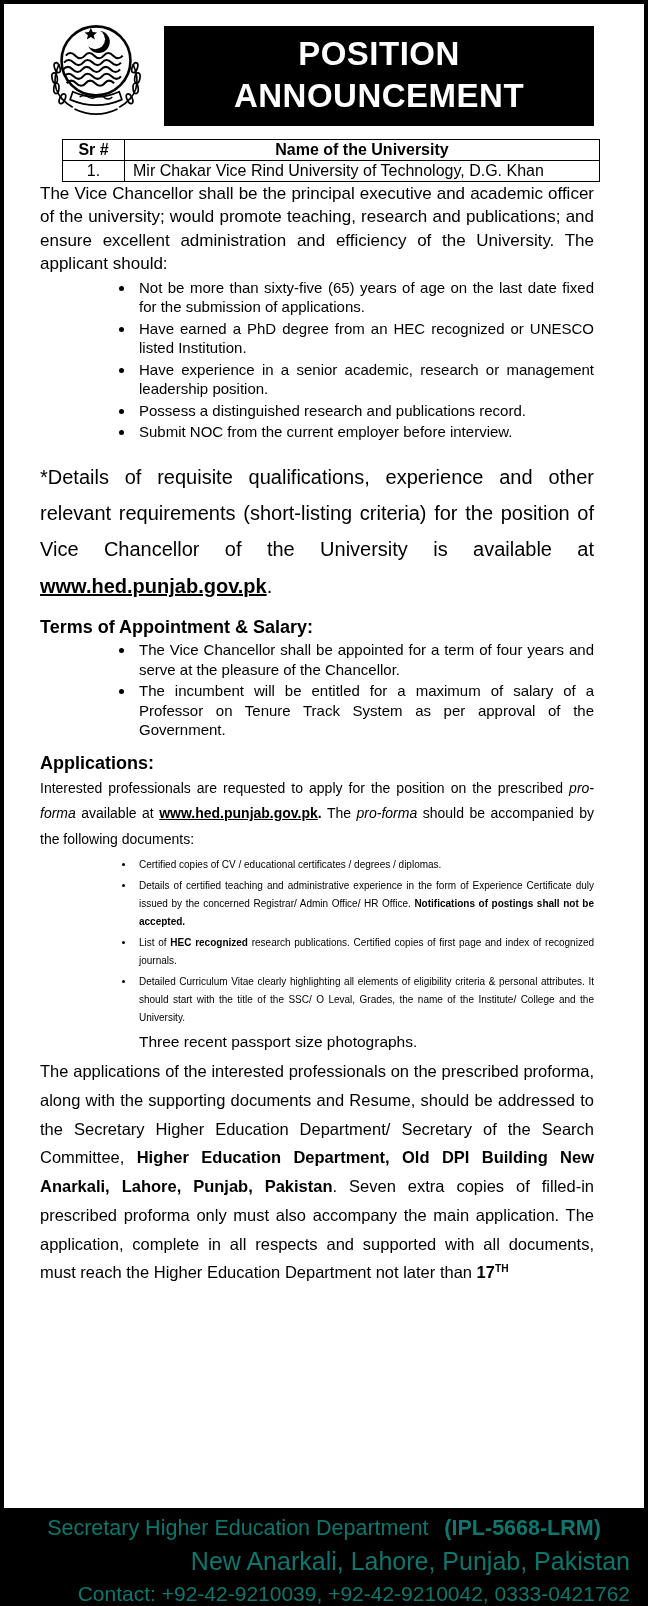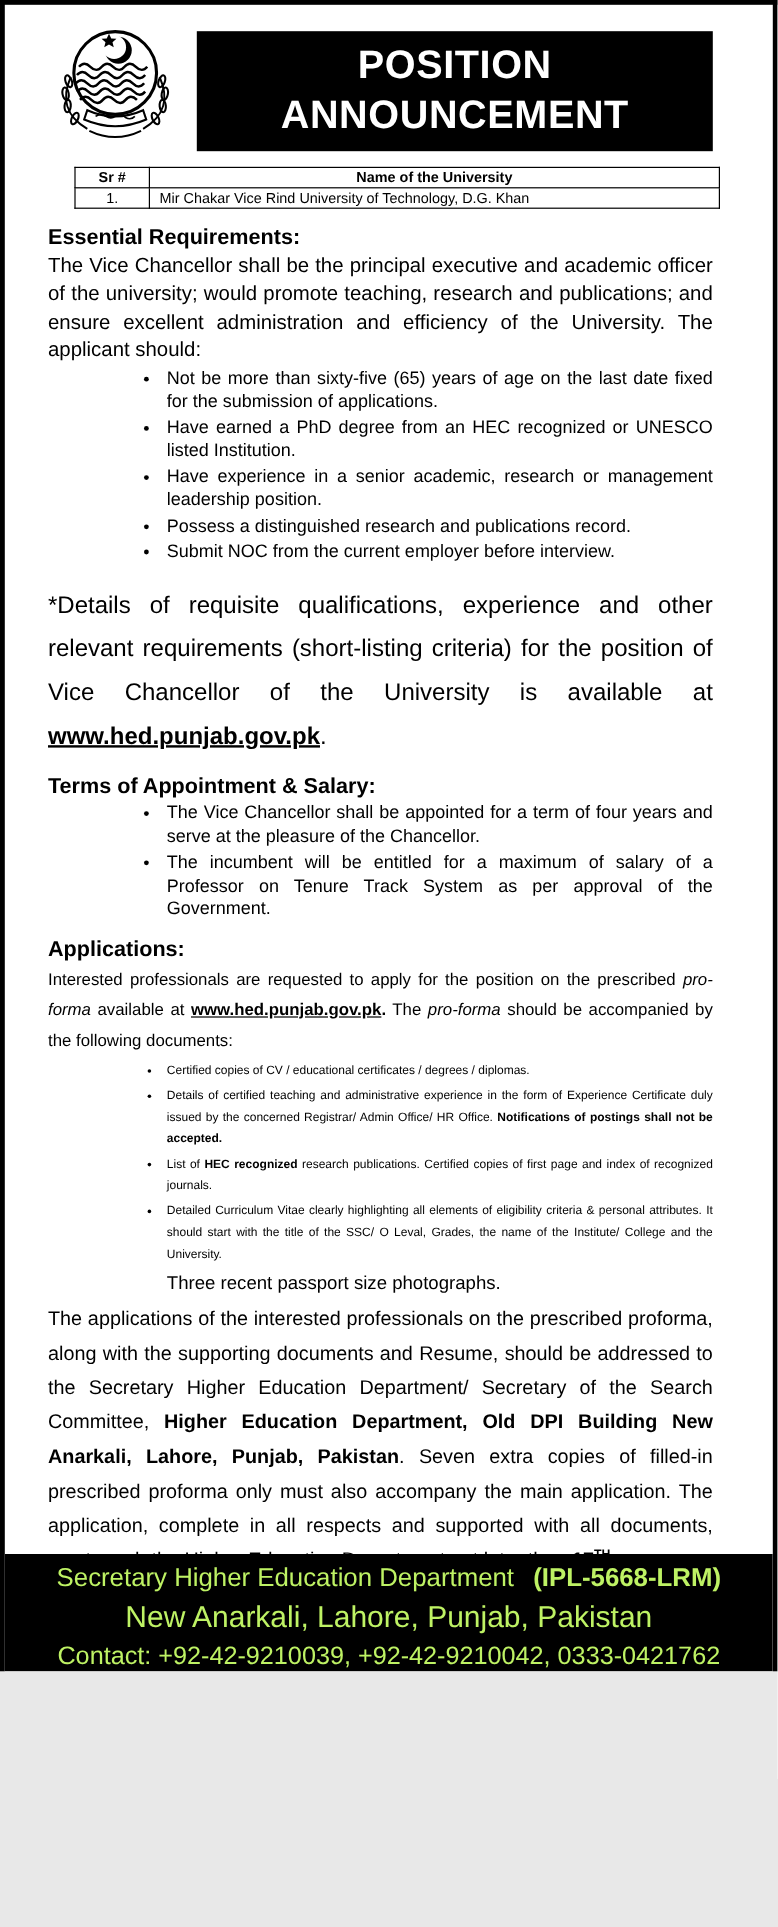--- a/index.html
+++ b/index.html
@@ -2,21 +2,21 @@
 <html><head>
 <meta charset="utf-8">
 <style>
   * { box-sizing: border-box; margin: 0; padding: 0; }
   html, body { background: #e8e8e8; }
   body { font-family: "Liberation Sans", sans-serif; color: #000; }
 
   .sheet {
     position: relative;
     width: 648px;
-    height: 1393px;
+    height: 1606px;
     margin: 0 auto;
     background: #fff;
     border: 4px solid #000;
     border-bottom: none;
     overflow: hidden;
   }
 
   .page { padding: 8px 50px 104px 36px; }
 
   .b { font-weight: bold; }
@@ -41,21 +41,21 @@
   }
 
   
   .intro { font-size: 17px; line-height: 1.32; text-align: justify; }
 
   
   table.uni-table {
     border-collapse: collapse;
     margin: 13px 0 0 22px;
     width: 538px;
-    font-size: 12px;
+    font-size: 16px;
   }
   table.uni-table th, table.uni-table td {
     border: 1.5px solid #000;
     padding: 1px 8px;
   }
   table.uni-table th { font-weight: bold; text-align: center; }
   td.sr-cell { text-align: center; width: 62px; }
 
   
   h2.sec-head { font-size: 18px; font-weight: bold; margin: 13px 0 2px 0; }
@@ -75,22 +75,22 @@
   .photo-note { font-size: 15.5px; line-height: 1.5; margin: 0 0 2px 99px; }
 
   .closing { font-size: 16.5px; line-height: 1.74; text-align: justify; margin-top: 4px; }
 
   
   .footer {
     position: absolute;
     left: 0; right: 0; bottom: 0;
     height: 98px;
     background: #000;
-    color: #bef264;
-    text-align: center;
+    color: #0f766e;
+    text-align: right;
     padding: 5px 14px 6px 14px;
   }
   .footer .f-line1 { display: flex; justify-content: center; align-items: baseline; gap: 16px; font-size: 21.5px; line-height: 1.42; }
   .footer .f-ipl { font-weight: bold; }
   .footer .f-line2 { font-size: 25px; line-height: 1.42; }
   .footer .f-line3 { font-size: 21px; line-height: 1.42; }
 </style>
 </head>
 <body>
 
@@ -149,21 +149,20 @@
         </tr>
       </thead>
       <tbody>
         <tr>
           <td class="sr-cell">1.</td>
           <td>Mir Chakar Vice Rind University of Technology, D.G. Khan</td>
         </tr>
       </tbody>
     </table>
 
-    <h2 class="sec-head">Essential Requirements:</h2>
     <p class="ess-intro">The Vice Chancellor shall be the principal executive and academic officer of the university; would promote teaching, research and publications; and ensure excellent administration and efficiency of the University. The applicant should:</p>
     <ul class="bullets tight">
       <li>Not be more than sixty-five (65) years of age on the last date fixed for the submission of applications.</li>
       <li>Have earned a PhD degree from an HEC recognized or UNESCO listed Institution.</li>
       <li>Have experience in a senior academic, research or management leadership position.</li>
       <li>Possess a distinguished research and publications record.</li>
       <li>Submit NOC from the current employer before interview.</li>
     </ul>
 
     <p class="note-wide"><span>*Details of requisite qualifications, experience and other relevant requirements (short-listing criteria) for the position of Vice Chancellor of the University is available at </span><span class="b u">www.hed.punjab.gov.pk</span><span>.</span></p>

